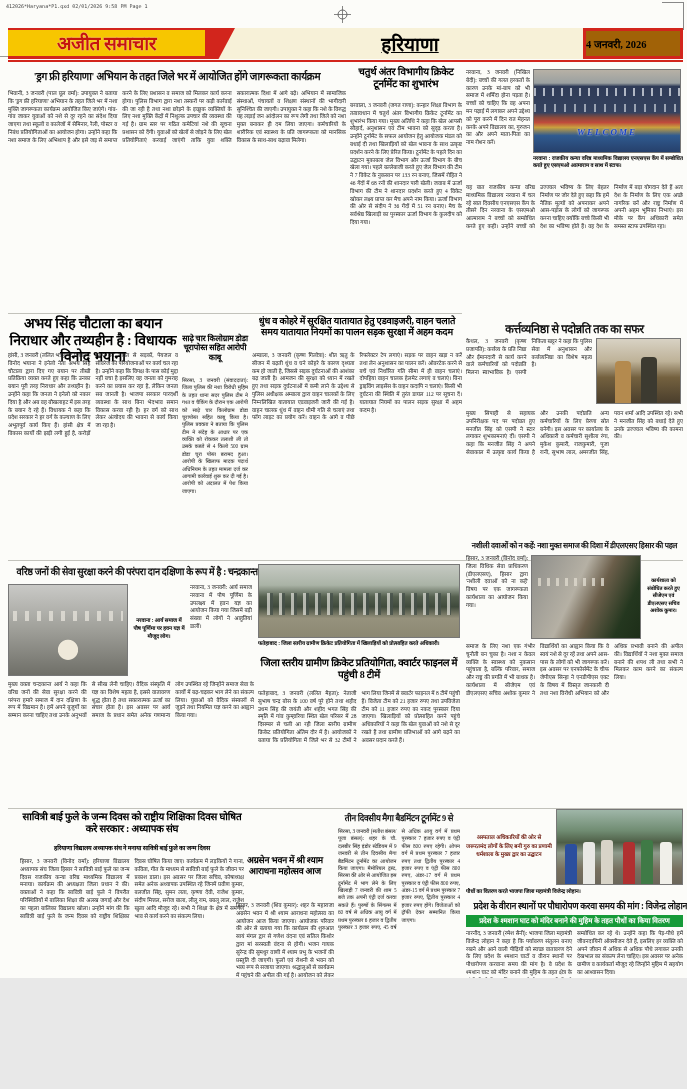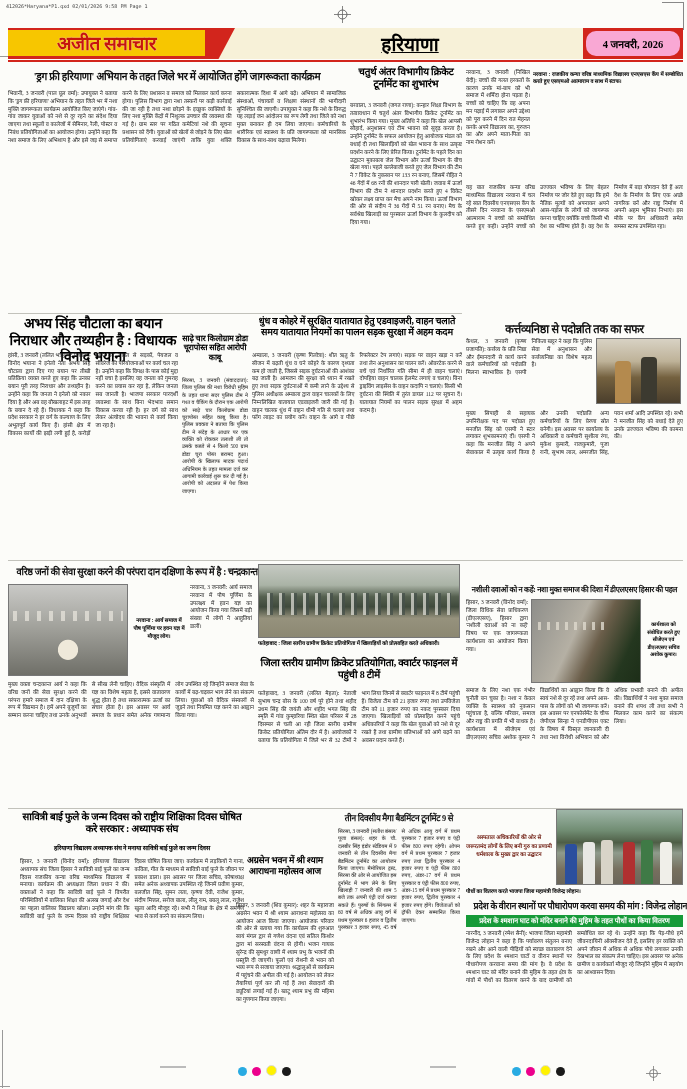--- a/index.html
+++ b/index.html
@@ -1,16 +1,16 @@
 <!DOCTYPE html>
 <html><head>
 <meta charset="utf-8">
 <style>
   html,body{margin:0;padding:0;background:#e8e8e8;}
-  #paper{position:relative;width:687px;height:1089px;background:#fcfcf9;margin:0 auto;
+  #paper{position:relative;width:687px;height:978px;background:#fcfcf9;margin:0 auto;
          font-family:"Liberation Serif","DejaVu Serif",serif;color:#111;overflow:hidden;}
   .abs{position:absolute;}
   .hl{font-weight:bold;text-align:center;color:#000;line-height:1.18;letter-spacing:-0.2px;}
   .hl1{white-space:nowrap;font-weight:bold;text-align:center;transform:scaleX(.93);transform-origin:50% 50%;letter-spacing:-0.3px;}
   .body{ text-align:justify;font-size:5.5px;line-height:1.42;color:#1c1c1c;overflow:hidden;
          font-family:"Liberation Serif","DejaVu Serif",serif;}
   .cols2{column-count:2;column-gap:5px;}
   .cols3{column-count:3;column-gap:5px;}
   .photo{position:relative;border:1px solid #777;overflow:hidden;background:#999;}
   .caption{font-weight:bold;font-size:5.4px;line-height:1.35;text-align:justify;color:#000;overflow:hidden;}
@@ -46,41 +46,47 @@
 
   <div class="abs" style="left:8px;top:28px;width:675px;height:31px;background:#f7f1d8;">
     <div class="abs mast-yellow" style="left:0;top:0;width:197px;height:31px;">
       <span class="mast-title">अजीत समाचार</span>
     </div>
     <div class="abs" style="left:197px;top:0;width:30px;height:31px;background:#d2251c;clip-path:polygon(0 0,100% 0,45% 100%,0 100%);"></div>
     <div class="abs" style="left:227px;top:0;width:350px;height:31px;display:flex;align-items:center;justify-content:center;">
       <span style="font-size:19px;font-weight:bold;color:#000;text-decoration:underline;">हरियाणा</span>
     </div>
     <div class="abs" style="right:0;top:0;width:100px;height:31px;background:#d2251c;">
-      <div class="abs" style="left:3px;top:3px;width:94px;height:25px;background:#f9a8d4;display:flex;align-items:center;justify-content:center;border-radius:10px;">
+      <div class="abs" style="left:3px;top:3px;width:94px;height:25px;background:#a16207;display:flex;align-items:center;justify-content:flex-start;">
         <span style="font-size:10.5px;font-weight:bold;color:#000;">4 जनवरी, 2026</span>
       </div>
     </div>
   </div>
   <div class="abs redline" style="left:8px;top:60px;width:675px;height:2px;"></div>
 
   <div class="abs" style="left:8px;top:66px;width:338px;height:246px;">
     <div class="hl1" style="font-size:11px;height:20px;line-height:20px;">'ड्रग फ्री हरियाणा' अभियान के तहत जिले भर में आयोजित होंगे जागरूकता कार्यक्रम</div>
     <div class="body cols3" style="height:222px;margin-top:4px;">भिवानी, 3 जनवरी (पाल प्रूल वर्मा): उपायुक्त ने बताया कि 'ड्रग फ्री हरियाणा' अभियान के तहत जिले भर में नशा मुक्ति जागरूकता कार्यक्रम आयोजित किए जाएंगे। गांव-गांव जाकर युवाओं को नशे से दूर रहने का संदेश दिया जाएगा तथा स्कूलों व कालेजों में सेमिनार, रैली, पोस्टर व निबंध प्रतियोगिताओं का आयोजन होगा। उन्होंने कहा कि नशा समाज के लिए अभिशाप है और इसे जड़ से समाप्त करने के लिए प्रशासन व समाज को मिलकर कार्य करना होगा। पुलिस विभाग द्वारा नशा तस्करों पर कड़ी कार्रवाई की जा रही है तथा नशा छोड़ने के इच्छुक व्यक्तियों के लिए नशा मुक्ति केंद्रों में निशुल्क उपचार की व्यवस्था की गई है। ग्राम स्तर पर गठित कमेटियां नशे की सूचना प्रशासन को देंगी। युवाओं को खेलों से जोड़ने के लिए खेल प्रतियोगिताएं करवाई जाएंगी ताकि युवा शक्ति सकारात्मक दिशा में आगे बढ़े। अभियान में सामाजिक संस्थाओं, पंचायतों व शिक्षण संस्थानों की भागीदारी सुनिश्चित की जाएगी। उपायुक्त ने कहा कि नशे के विरुद्ध यह लड़ाई जन आंदोलन का रूप लेगी तथा जिले को नशा मुक्त बनाकर ही दम लिया जाएगा। कर्मचारियों के शारीरिक एवं स्वास्थ्य के प्रति जागरूकता को मानसिक विकास के साथ-साथ बढ़ावा मिलेगा।</div>
   </div>
 
   <div class="abs" style="left:350px;top:66px;width:112px;height:246px;">
     <div class="hl" style="font-size:10px;height:32px;">चतुर्थ अंतर विभागीय क्रिकेट टूर्नामेंट का शुभारंभ</div>
     <div class="body" style="height:210px;margin-top:4px;">बरवाला, 3 जनवरी (जगत राणा): कन्हार शिक्षा विभाग के तत्वावधान में चतुर्थ अंतर विभागीय क्रिकेट टूर्नामेंट का शुभारंभ किया गया। मुख्य अतिथि ने कहा कि खेल आपसी सौहार्द, अनुशासन एवं टीम भावना को सुदृढ़ करता है। उन्होंने टूर्नामेंट के सफल आयोजन हेतु आयोजक मंडल को बधाई दी तथा खिलाड़ियों को खेल भावना के साथ उत्कृष्ट प्रदर्शन करने के लिए प्रेरित किया। टूर्नामेंट के पहले दिन का उद्घाटन मुकाबला जेल विभाग और ऊर्जा विभाग के बीच खेला गया। पहले बल्लेबाजी करते हुए जेल विभाग की टीम ने 7 विकेट के नुकसान पर 133 रन बनाए, जिसमें रोहित ने 46 गेंदों में 68 रनों की शानदार पारी खेली। जवाब में ऊर्जा विभाग की टीम ने शानदार प्रदर्शन करते हुए 4 विकेट खोकर लक्ष्य प्राप्त कर मैच अपने नाम किया। ऊर्जा विभाग की ओर से संदीप ने 36 गेंदों में 51 रन बनाए। मैच के सर्वश्रेष्ठ खिलाड़ी का पुरस्कार ऊर्जा विभाग के कुलदीप को दिया गया।</div>
   </div>
 
   <div class="abs" style="left:466px;top:66px;width:217px;height:252px;">
     <div style="display:flex;gap:3px;margin-top:3px;">
       <div class="body" style="width:64px;height:112px;flex:0 0 auto;">नरवाना, 3 जनवरी (निखिल बेदी): बच्चों की गलत हरकतों के कारण उनके मां-बाप को भी समाज में शर्मिंदा होना पड़ता है। बच्चों को चाहिए कि वह अपना मन पढ़ाई में लगाकर अपने उद्देश्य को पूरा करने में दिन रात मेहनत करके अपने विद्यालय का, गुरुजन का और अपने माता-पिता का नाम रोशन करें।</div>
       <div style="width:150px;">
+        <div class="photo" style="width:146px;height:82px;background:linear-gradient(180deg,#b7b1a6 0%,#9aa0a0 16%,#2f3b57 20%,#35425f 52%,#8a4a3c 58%,#bf4a3c 64%,#caa13e 70%,#2f5a8f 80%,#26406b 100%);">
+          <div class="abs" style="left:0;top:18px;width:146px;height:8px;background:repeating-linear-gradient(90deg,#e8ecf2 0 2px,transparent 2px 9px);opacity:.7;"></div>
+          <div class="abs" style="left:0;top:34px;width:146px;height:8px;background:repeating-linear-gradient(90deg,#dfe4ea 0 2px,transparent 2px 10px);opacity:.6;"></div>
+          <div class="abs" style="left:18px;top:56px;width:110px;height:12px;display:flex;align-items:center;justify-content:center;
+                                  color:#1742c9;font-weight:bold;font-style:italic;font-size:9px;letter-spacing:2px;text-shadow:0 0 2px #fff;">WELCOME</div>
+        </div>
         <div class="caption" style="height:26px;margin-top:2px;">नरवाना : राजकीय कन्या वरिष्ठ माध्यमिक विद्यालय एनएसएस कैंप में सम्बोधित करते हुए एसएमओ आत्माराम व साथ में स्टाफ।</div>
       </div>
     </div>
     <div class="body cols3" style="height:94px;margin-top:3px;">यह बात राजकीय कन्या वरिष्ठ माध्यमिक विद्यालय नरवाना में चल रहे सात दिवसीय एनएसएस कैंप के तीसरे दिन नरवाना के एसएमओ आत्माराम ने बच्चों को सम्बोधित करते हुए कही। उन्होंने बच्चों को उज्ज्वल भविष्य के लिए बेहतर निर्माण पर जोर देते हुए कहा कि हमें नैतिक मूल्यों को अपनाकर अपने आस-पड़ोस के लोगों को जागरूक करना चाहिए क्योंकि बच्चे किसी भी देश का भविष्य होते हैं। वह देश के निर्माण में बड़ा योगदान देते हैं अतः देश के निर्माण के लिए एक अच्छे नागरिक बनें और राष्ट्र निर्माण में अपनी अहम भूमिका निभाएं। इस मौके पर कैंप अधिकारी समेत समस्त स्टाफ उपस्थित रहा।</div>
   </div>
 
   <div class="abs hair" style="left:8px;top:313px;width:454px;height:1px;"></div>
 
   <div class="abs" style="left:8px;top:316px;width:170px;height:244px;">
     <div class="hl" style="font-size:14px;height:32px;">अभय सिंह चौटाला का बयान निराधार और तथ्यहीन है : विधायक विनोद भयाना</div>
@@ -125,21 +131,21 @@
 
   <div class="abs" style="left:258px;top:564px;width:202px;height:244px;">
     <div class="photo" style="width:200px;height:72px;background:linear-gradient(180deg,#c5c9c2 0%,#aab3a6 28%,#55604f 44%,#3f4a3c 58%,#96927d 74%,#8c8872 100%);">
       <div class="abs" style="left:8px;top:28px;width:184px;height:22px;background:repeating-linear-gradient(90deg,#d9d9d2 0 3px,#45504a 3px 6px,transparent 6px 12px);opacity:.75;"></div>
     </div>
     <div class="caption" style="height:15px;margin-top:2px;">फतेहाबाद : जिला स्तरीय ग्रामीण क्रिकेट प्रतियोगिता में खिलाड़ियों को प्रोत्साहित करते अधिकारी।</div>
     <div class="hl" style="font-size:10px;height:30px;margin-top:2px;">जिला स्तरीय ग्रामीण क्रिकेट प्रतियोगिता, क्वार्टर फाइनल में पहुंची 8 टीमें</div>
     <div class="body cols2" style="height:116px;margin-top:3px;">फतेहाबाद, 3 जनवरी (ललित मैहता): नेताजी सुभाष चन्द्र बोस के 100 वर्ष पूरे होने तथा शहीद उधम सिंह की जयंती और शहीद भगत सिंह की स्मृति में गांव कुम्हारिया स्थित खेल परिसर में 28 दिसम्बर से चली आ रही जिला स्तरीय ग्रामीण क्रिकेट प्रतियोगिता अंतिम दौर में है। आयोजकों ने बताया कि प्रतियोगिता में जिले भर से 32 टीमों ने भाग लिया जिनमें से क्वार्टर फाइनल में 8 टीमें पहुंची हैं। विजेता टीम को 21 हजार रुपए तथा उपविजेता टीम को 11 हजार रुपए का नकद पुरस्कार दिया जाएगा। खिलाड़ियों को प्रोत्साहित करने पहुंचे अधिकारियों ने कहा कि खेल युवाओं को नशे से दूर रखते हैं तथा ग्रामीण प्रतिभाओं को आगे बढ़ने का अवसर प्रदान करते हैं।</div>
   </div>
 
-  <div class="abs" style="left:466px;top:584px;width:217px;height:244px;">
+  <div class="abs" style="left:466px;top:540px;width:217px;height:244px;">
     <div class="hl1" style="font-size:7.8px;height:12px;line-height:12px;transform:scaleX(.97);">नशीली दवाओं को न कहें: नशा मुक्त समाज की दिशा में डीएलएसए हिसार की पहल</div>
     <div style="display:flex;gap:3px;margin-top:3px;">
       <div class="body" style="width:62px;height:82px;">हिसार, 3 जनवरी (विनोद वर्मा): जिला विधिक सेवा प्राधिकरण (डीएलएसए), हिसार द्वारा 'नशीली दवाओं को ना कहें' विषय पर एक जागरूकता कार्यशाला का आयोजन किया गया।</div>
       <div class="photo" style="width:108px;height:82px;background:linear-gradient(115deg,#8e8e8a 0%,#b5b0a4 40%,#6b5e4a 58%,#24371f 82%,#1d2e18 100%);">
         <div class="abs" style="left:6px;top:22px;width:70px;height:8px;background:repeating-linear-gradient(90deg,#ded9cd 0 3px,transparent 3px 9px);opacity:.8;"></div>
       </div>
       <div class="capbox" style="width:39px;height:82px;font-size:5.2px;display:flex;align-items:center;">कार्यशाला को संबोधित करते हुए सीजेएम एवं डीएलएसए सचिव अशोक कुमार।</div>
     </div>
     <div class="body cols3" style="height:134px;margin-top:4px;">समाज के लिए नशा एक गंभीर चुनौती बन चुका है। नशा न केवल व्यक्ति के स्वास्थ्य को नुकसान पहुंचाता है, बल्कि परिवार, समाज और राष्ट्र की प्रगति में भी बाधक है। कार्यशाला में सीजेएम एवं डीएलएसए सचिव अशोक कुमार ने विद्यार्थियों का आह्वान किया कि वे स्वयं नशे से दूर रहें तथा अपने आस-पास के लोगों को भी जागरूक करें। इस अवसर पर एनफोर्समेंट के चीफ जेपीएस सिन्हा ने एनडीपीएस एक्ट के विषय में विस्तृत जानकारी दी तथा नशा विरोधी अभियान को और अधिक प्रभावी बनाने की अपील की। विद्यार्थियों ने नशा मुक्त समाज बनाने की शपथ ली तथा सभी ने मिलकर काम करने का संकल्प लिया।</div>
   </div>

